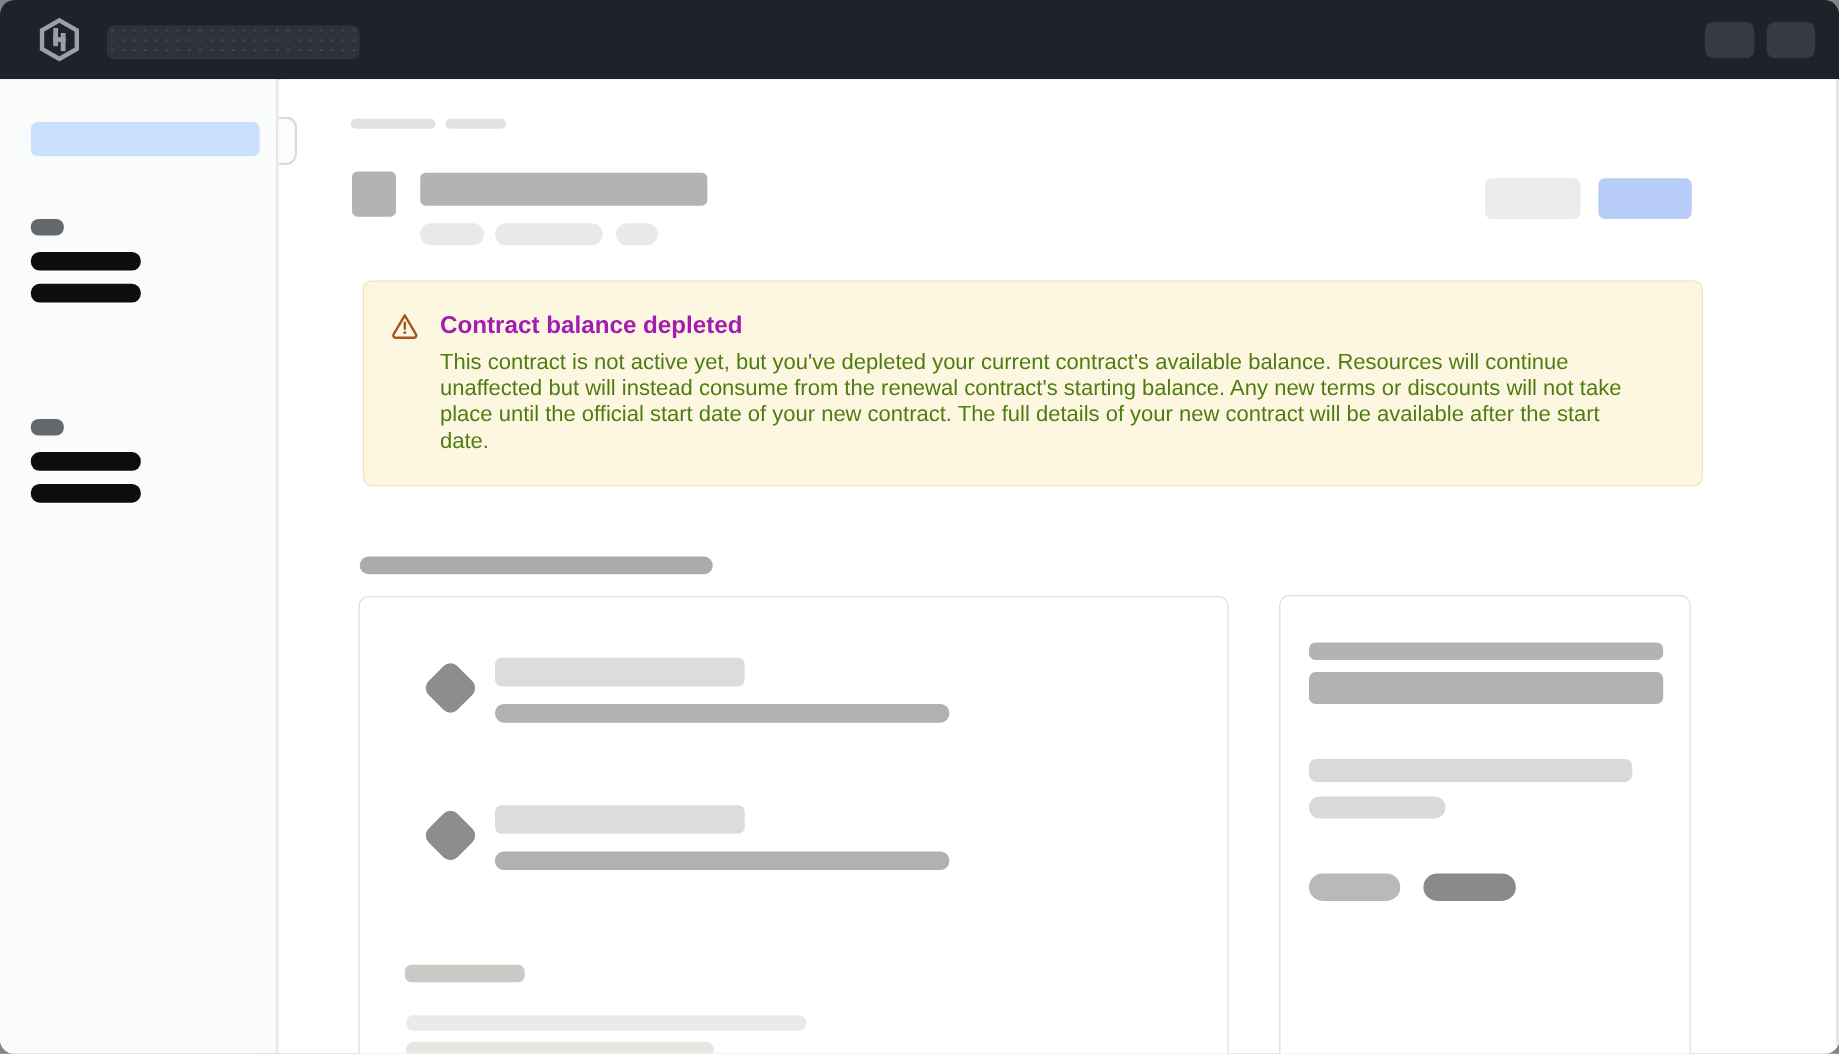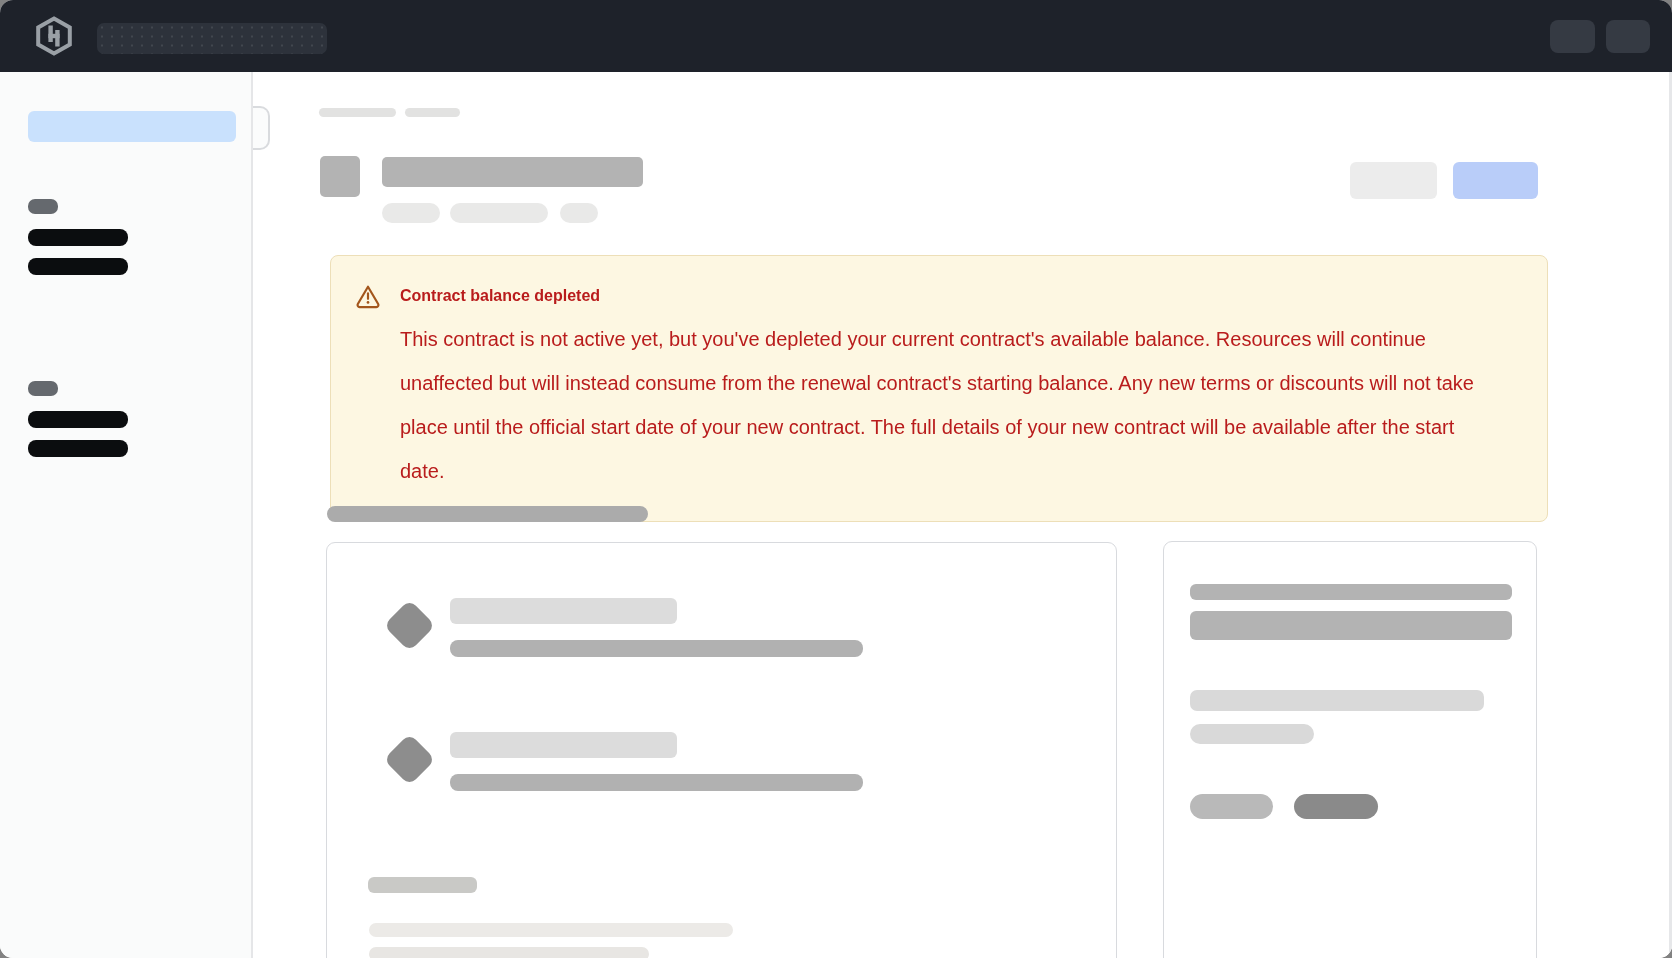--- a/index.html
+++ b/index.html
@@ -40,22 +40,22 @@
   .meta{top:131px;height:20px;border-radius:10px;background:#e9e9e8;}
   .m1{left:127px;width:58px;} .m2{left:195px;width:98px;} .m3{left:305px;width:38px;}
   .btn-ghost{left:1095px;top:90px;width:87px;height:37px;border-radius:6px;background:#ececec;}
   .btn-primary{left:1198px;top:90px;width:85px;height:37px;border-radius:6px;background:#b9cdf9;}
 
   
   .alert{position:absolute;left:75px;top:183px;width:1218px;box-sizing:border-box;
     padding:25px 46px 28px 24px;background:#fdf7e2;border:1px solid #eddfb8;border-radius:8px;
     display:flex;gap:19px;align-items:flex-start;}
   .alert svg{flex:none;margin-top:2px;}
-  .alert-title{font-size:16px;font-weight:700;color:#b91c1c;line-height:30px;}
-  .alert-body{margin-top:6px;font-size:20px;line-height:44px;color:#b91c1c;max-width:1085px;}
+  .alert-title{font-size:22px;font-weight:700;color:#a21caf;line-height:30px;}
+  .alert-body{margin-top:6px;font-size:20px;line-height:24px;color:#4d7c0f;max-width:1085px;}
 
   
   .section-ph{left:72px;top:434px;width:321px;height:16px;border-radius:8px;background:#ababab;}
   .card{position:absolute;background:#fff;border:1px solid #d8dade;border-radius:9px;box-sizing:border-box;}
   .card.left{left:71px;top:470px;width:791px;height:560px;}
   .card.right{left:908px;top:469px;width:374px;height:560px;}
   .card .el{position:absolute;}
 
   .diamond{width:37px;height:37px;border-radius:9px;background:#8d8d8d;transform:rotate(45deg);}
   .d1{left:64px;top:64px;} .d2{left:64px;top:198px;}

